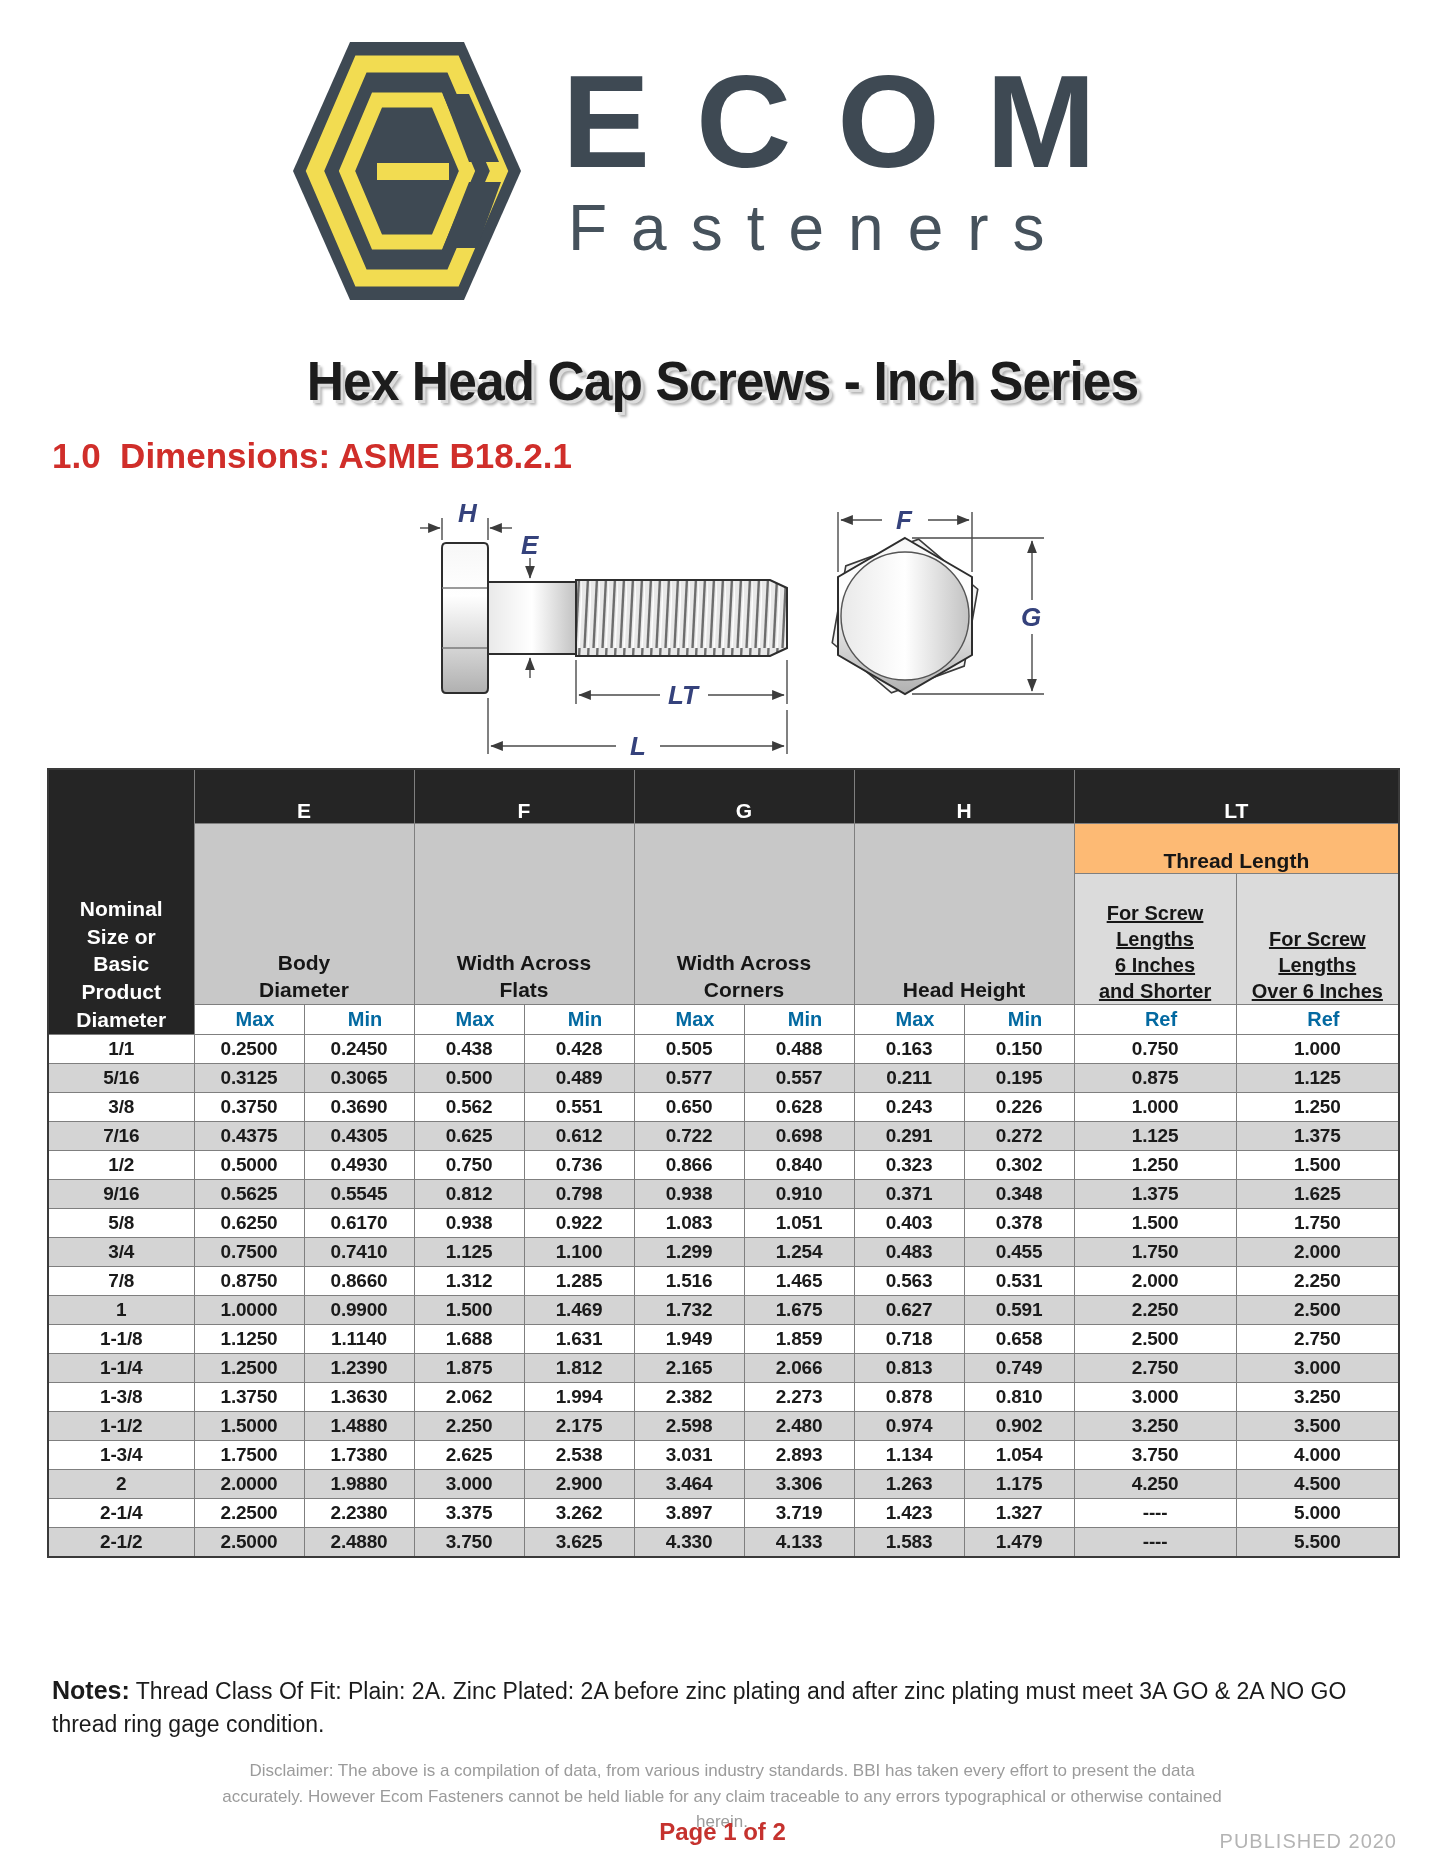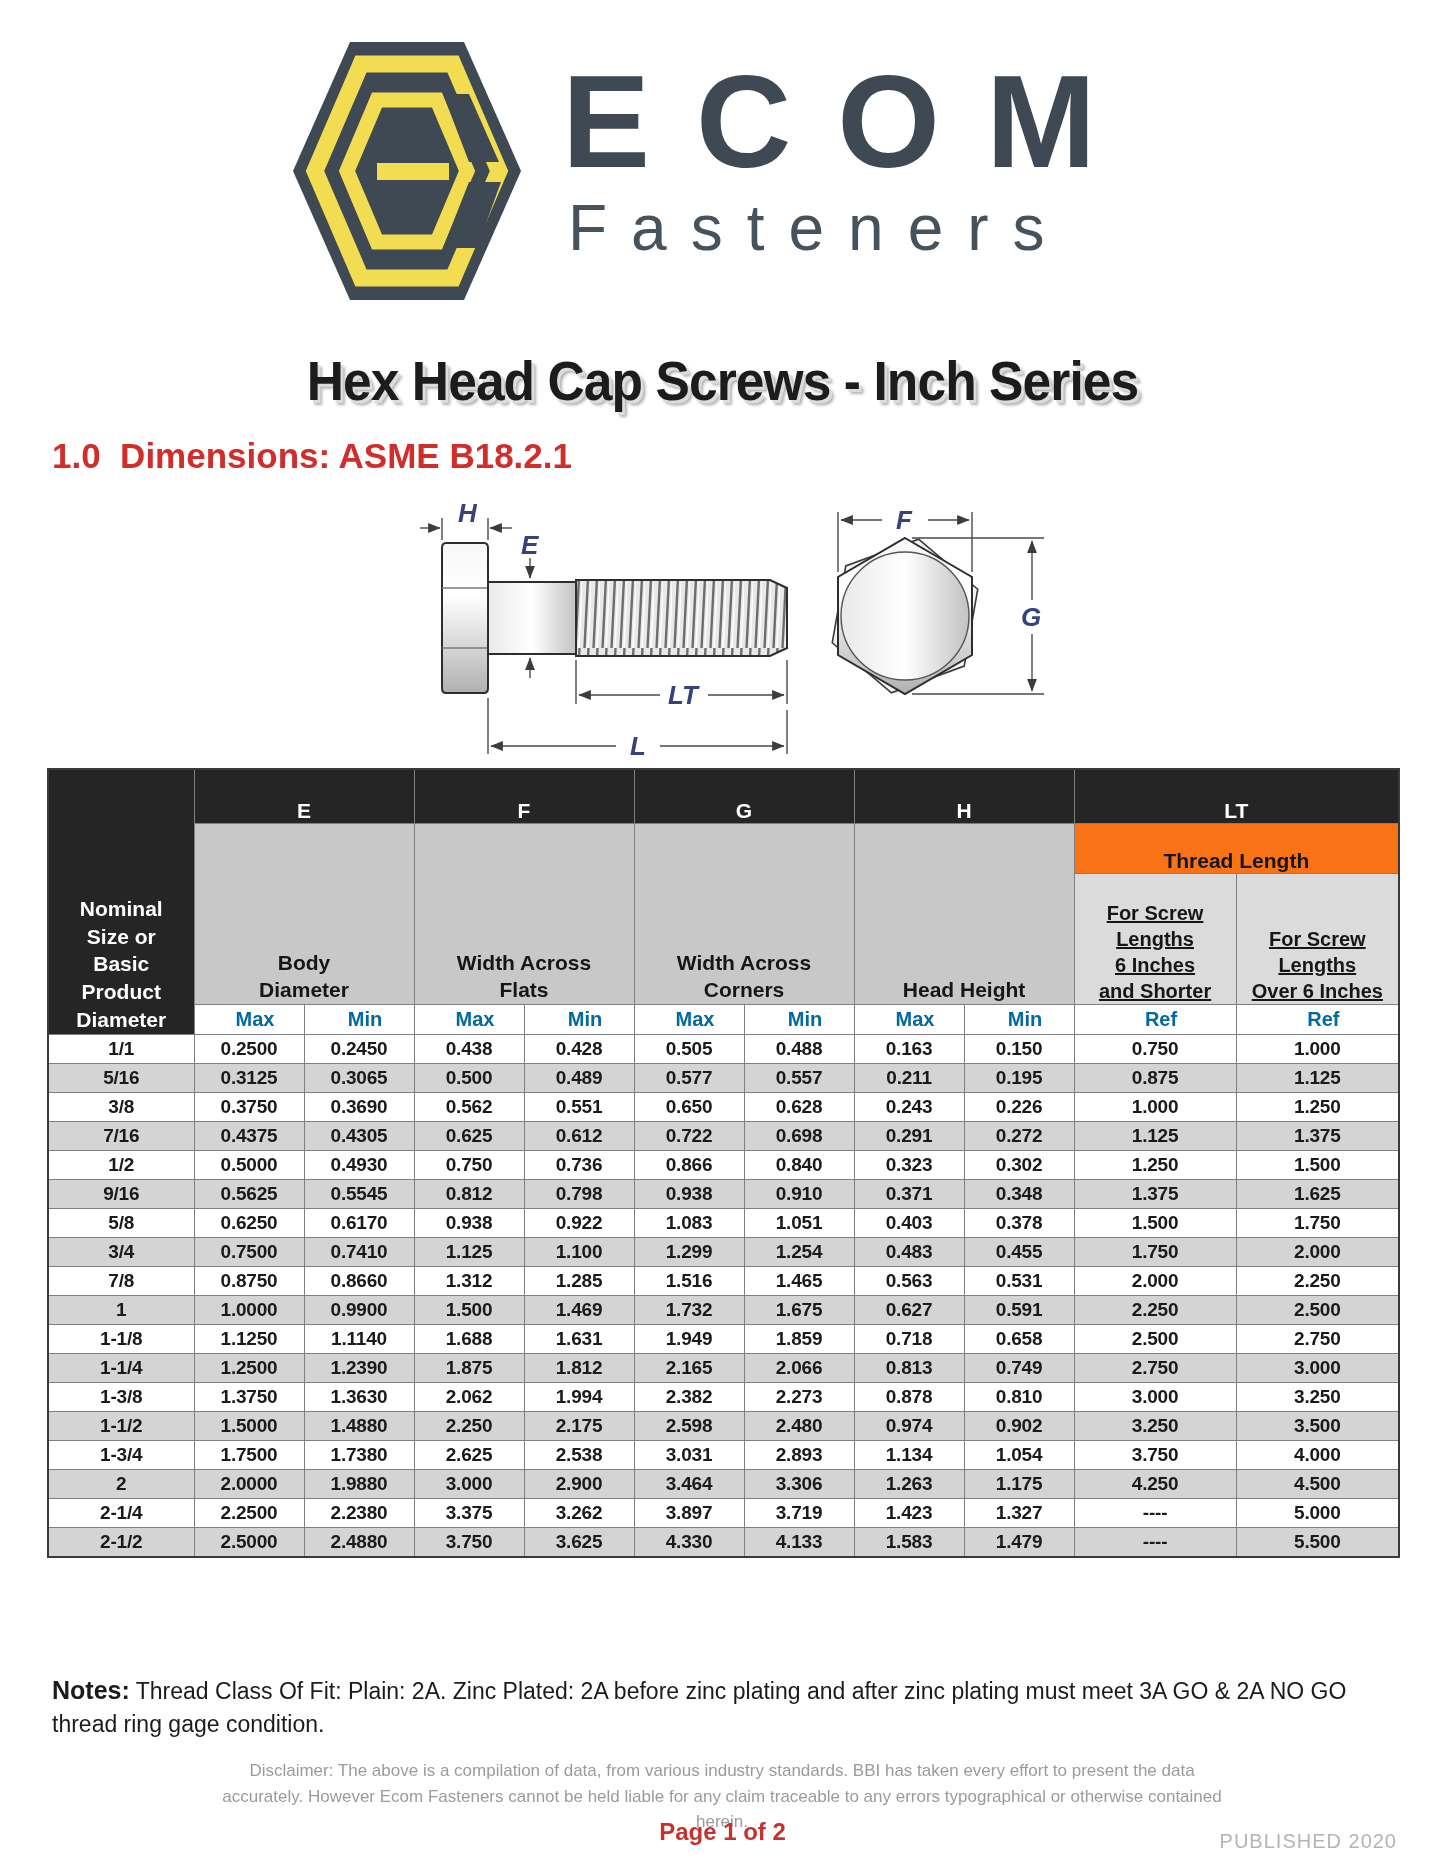--- a/index.html
+++ b/index.html
@@ -30,21 +30,21 @@
     table-layout:fixed;width:1351px;}
   table.spec td,table.spec th{border:1px solid #7f7f7f;padding:0;margin:0;
     text-align:center;font-weight:700;overflow:hidden;}
   table.spec{border:2px solid #3a3a3a;}
   th.blackhead{background:#252525;color:#ffffff;font-size:21px;
     border-color:#8d8d8d;vertical-align:bottom;padding-bottom:6px;}
   th.corner{background:#252525;color:#ffffff;font-size:21px;line-height:1.32;
     vertical-align:bottom;white-space:pre-line;padding-bottom:8px;border-color:#8d8d8d;}
   th.desc{background:#c8c8c8;color:#161616;font-size:21px;font-weight:700;
     vertical-align:bottom;white-space:pre-line;line-height:1.28;padding-bottom:6px;}
-  th.threadlen{background:#f97316;color:#161616;font-size:21px;vertical-align:bottom;padding-bottom:5px;}
+  th.threadlen{background:#fdba74;color:#161616;font-size:21px;vertical-align:bottom;padding-bottom:5px;}
   th.ltsub{background:#dbdbdb;color:#161616;font-size:20px;vertical-align:bottom;
     white-space:pre-line;line-height:1.3;padding-bottom:6px;text-decoration:underline;}
   tr.unitrow td{background:#ffffff;color:#0369a1;font-size:20px;height:29px;line-height:29px;padding-left:12px;}
   tbody.data td{font-size:19px;height:28px;line-height:28px;color:#1a1a1a;letter-spacing:-.2px;}
   tbody.data tr:nth-child(even) td{background:#d4d4d4;}
   tbody.data tr:nth-child(odd) td{background:#ffffff;}
   
   .notes{position:absolute;left:52px;top:1672px;width:1300px;
     font-size:23px;line-height:1.45;color:#1b1b1b;}
   .notes b{font-size:25px;font-weight:700;}

